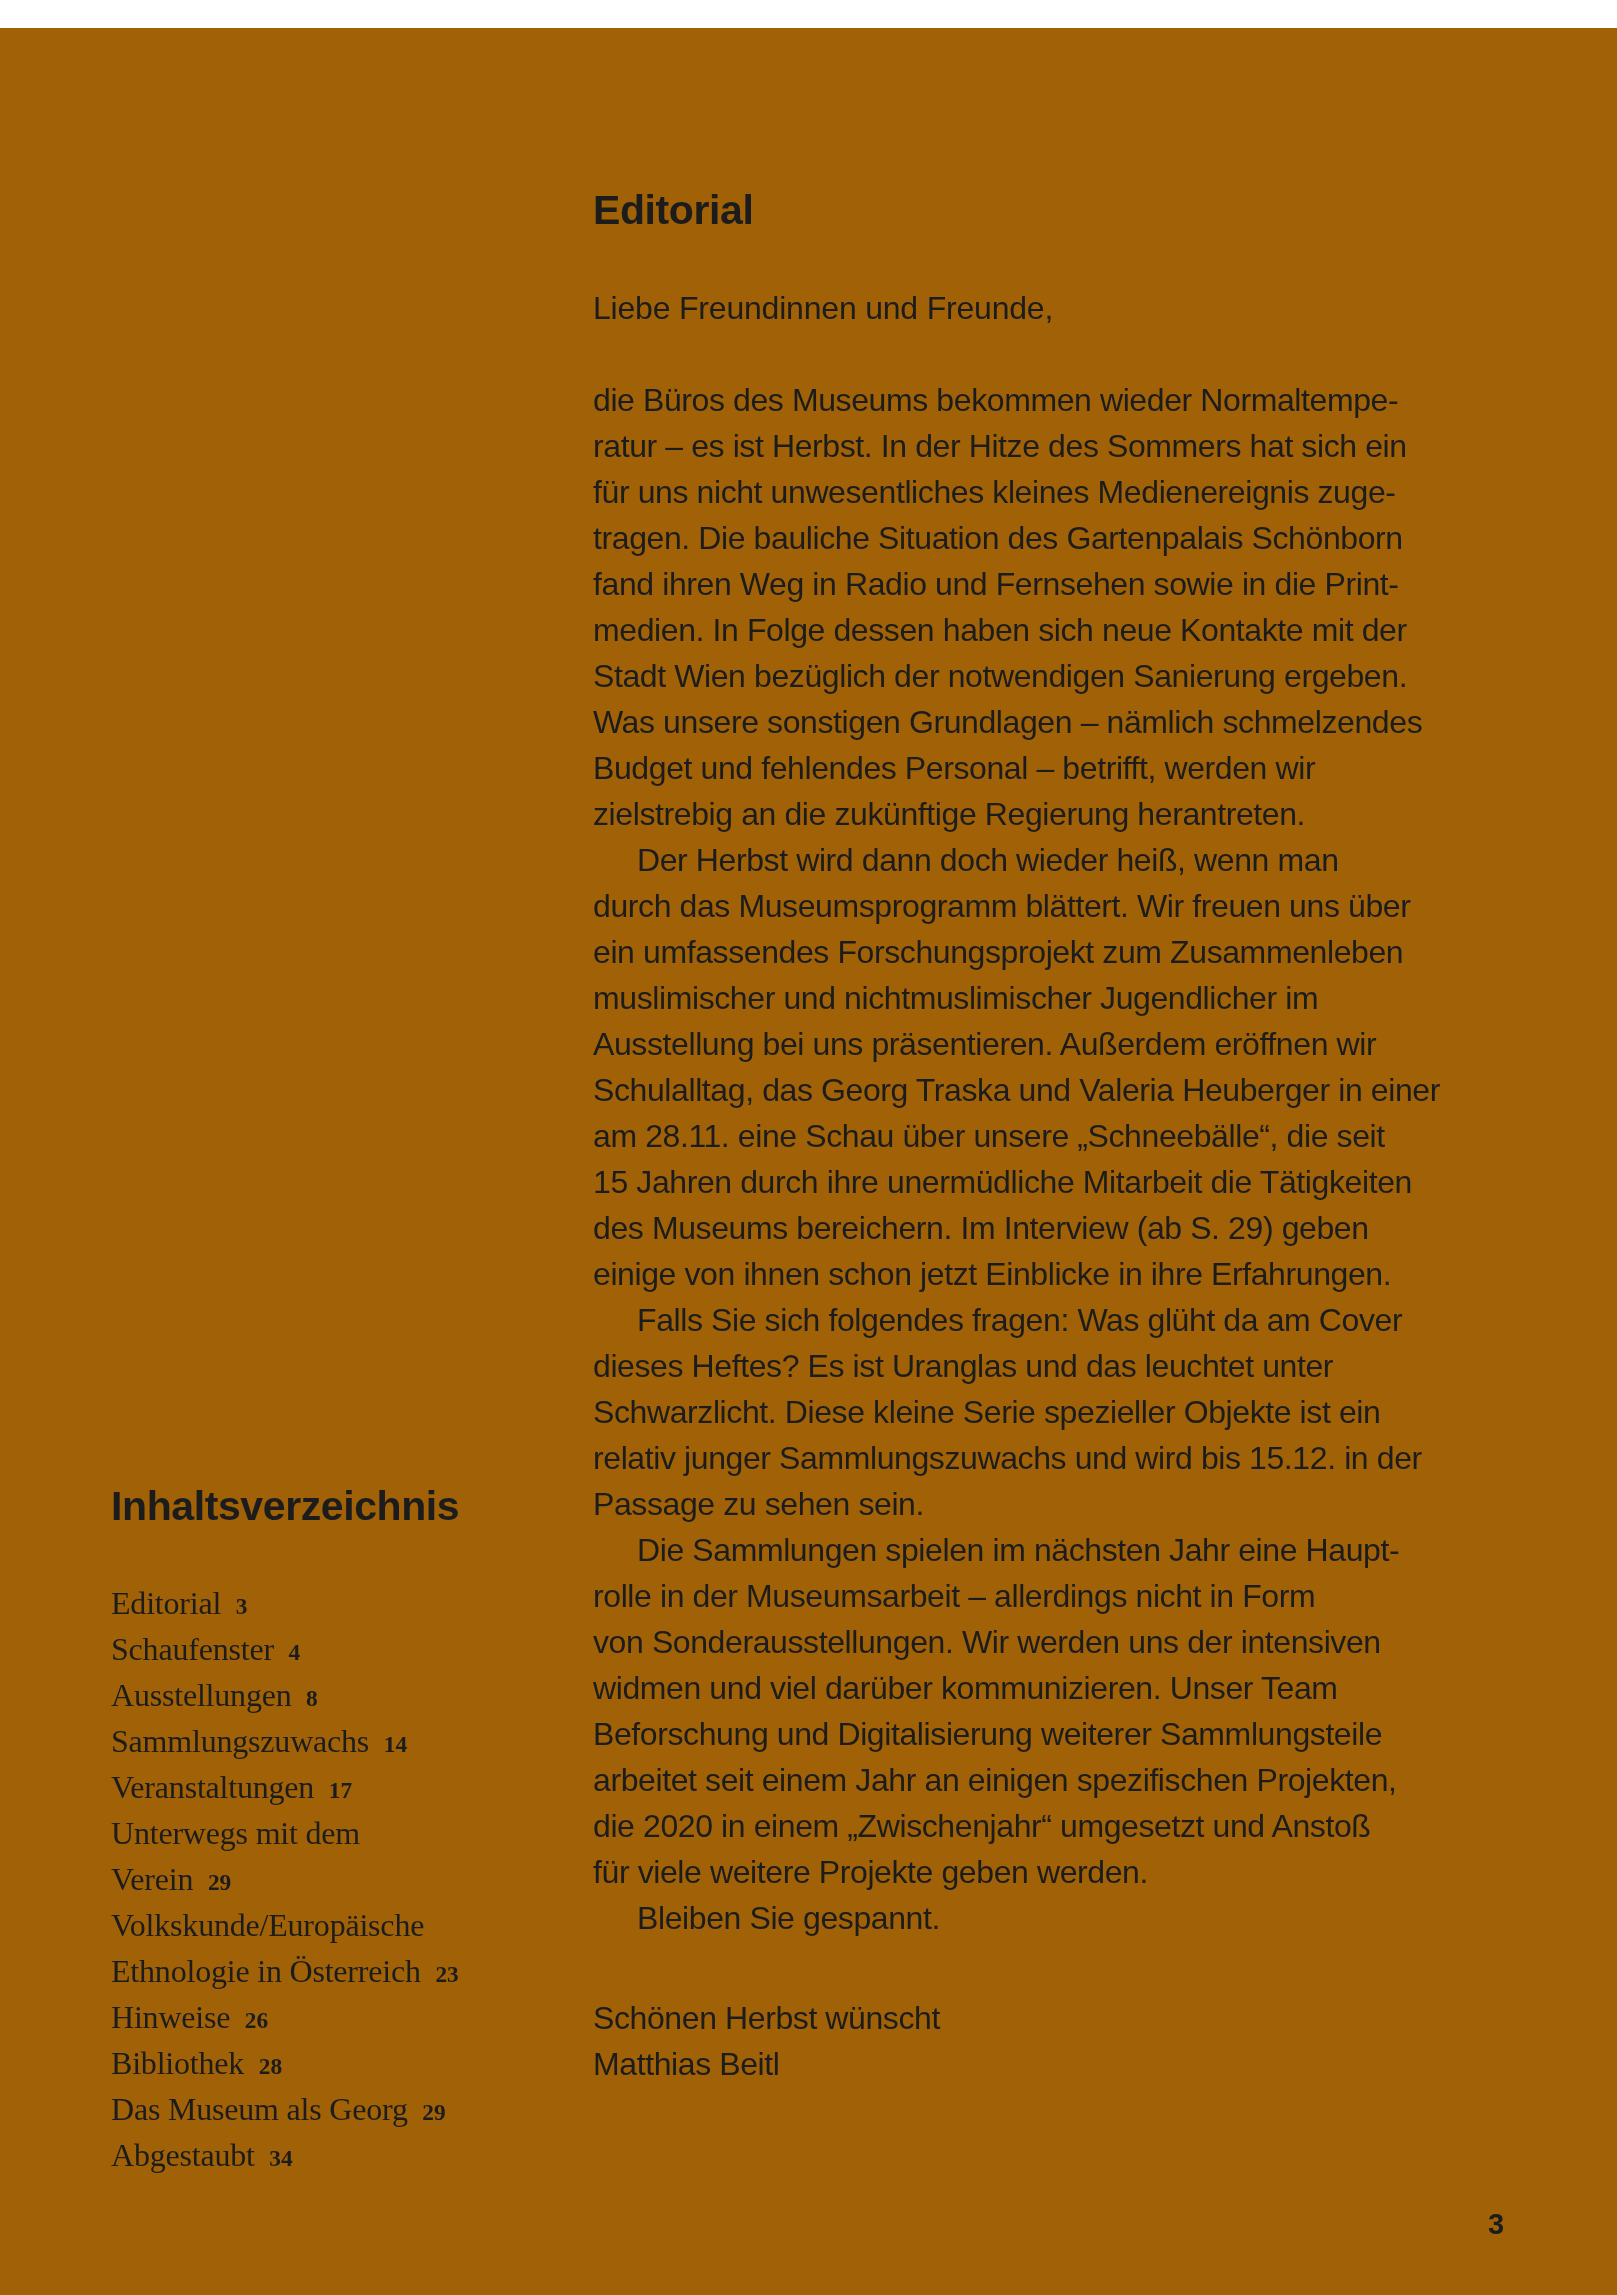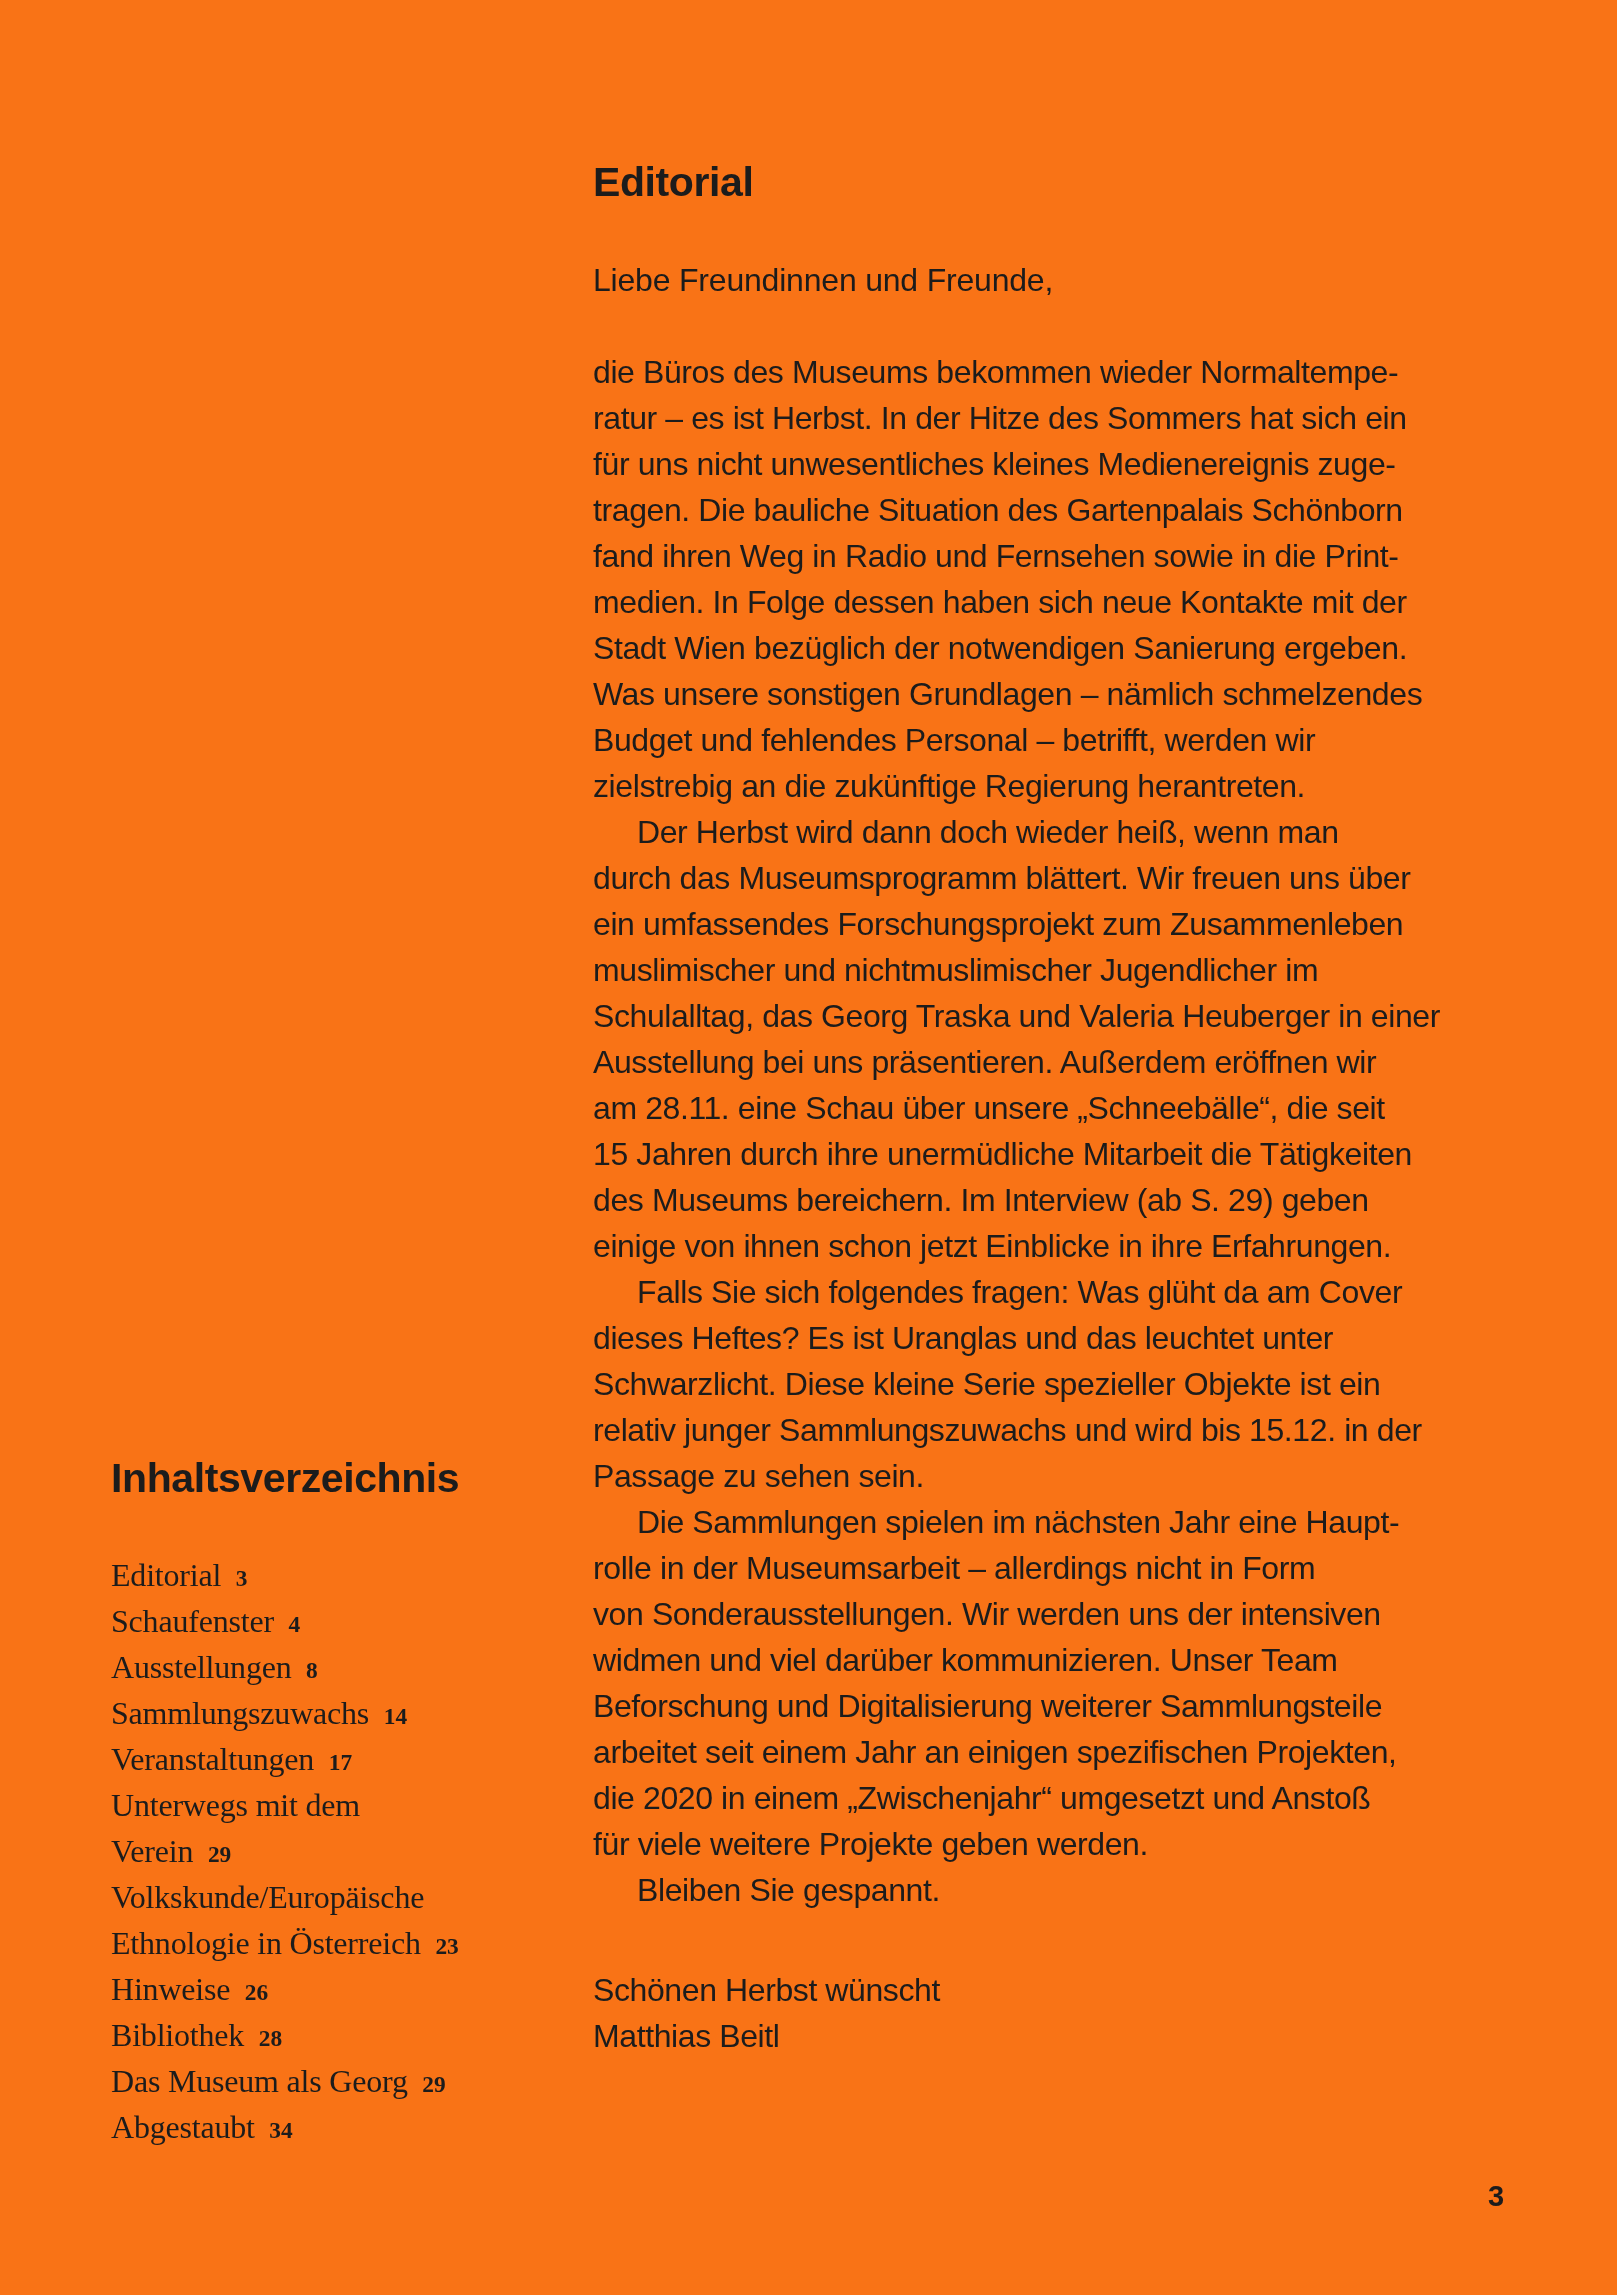--- a/index.html
+++ b/index.html
@@ -11,21 +11,22 @@
       width: 1617px;
       height: 2295px;
       position: relative;
       overflow: hidden;
       color: #1c1c1c;
       font-family: "Liberation Sans", "DejaVu Sans", sans-serif;
     }
     .page {
       position: absolute;
       inset: 0;
-      background: #f97316;
+      background: #a16207;
+      margin-top: 28px;
     }
     
     .editorial {
       position: absolute;
       left: 593px;
       top: 0;
       width: 906px;
     }
     .editorial-title {
       position: absolute;
@@ -138,22 +139,22 @@
       <span class="line">fand ihren Weg in Radio und Fernsehen sowie in die Print-</span>
       <span class="line">medien. In Folge dessen haben sich neue Kontakte mit der</span>
       <span class="line">Stadt Wien bezüglich der notwendigen Sanierung ergeben.</span>
       <span class="line">Was unsere sonstigen Grundlagen – nämlich schmelzendes</span>
       <span class="line">Budget und fehlendes Personal – betrifft, werden wir</span>
       <span class="line">zielstrebig an die zukünftige Regierung herantreten.</span>
       <span class="line indent">Der Herbst wird dann doch wieder heiß, wenn man</span>
       <span class="line">durch das Museumsprogramm blättert. Wir freuen uns über</span>
       <span class="line">ein umfassendes Forschungsprojekt zum Zusammenleben</span>
       <span class="line">muslimischer und nichtmuslimischer Jugendlicher im</span>
+      <span class="line">Ausstellung bei uns präsentieren. Außerdem eröffnen wir</span>
       <span class="line">Schulalltag, das Georg Traska und Valeria Heuberger in einer</span>
-      <span class="line">Ausstellung bei uns präsentieren. Außerdem eröffnen wir</span>
       <span class="line">am 28.11. eine Schau über unsere „Schneebälle“, die seit</span>
       <span class="line">15 Jahren durch ihre unermüdliche Mitarbeit die Tätigkeiten</span>
       <span class="line">des Museums bereichern. Im Interview (ab S. 29) geben</span>
       <span class="line">einige von ihnen schon jetzt Einblicke in ihre Erfahrungen.</span>
       <span class="line indent">Falls Sie sich folgendes fragen: Was glüht da am Cover</span>
       <span class="line">dieses Heftes? Es ist Uranglas und das leuchtet unter</span>
       <span class="line">Schwarzlicht. Diese kleine Serie spezieller Objekte ist ein</span>
       <span class="line">relativ junger Sammlungszuwachs und wird bis 15.12. in der</span>
       <span class="line">Passage zu sehen sein.</span>
       <span class="line indent">Die Sammlungen spielen im nächsten Jahr eine Haupt-</span>

